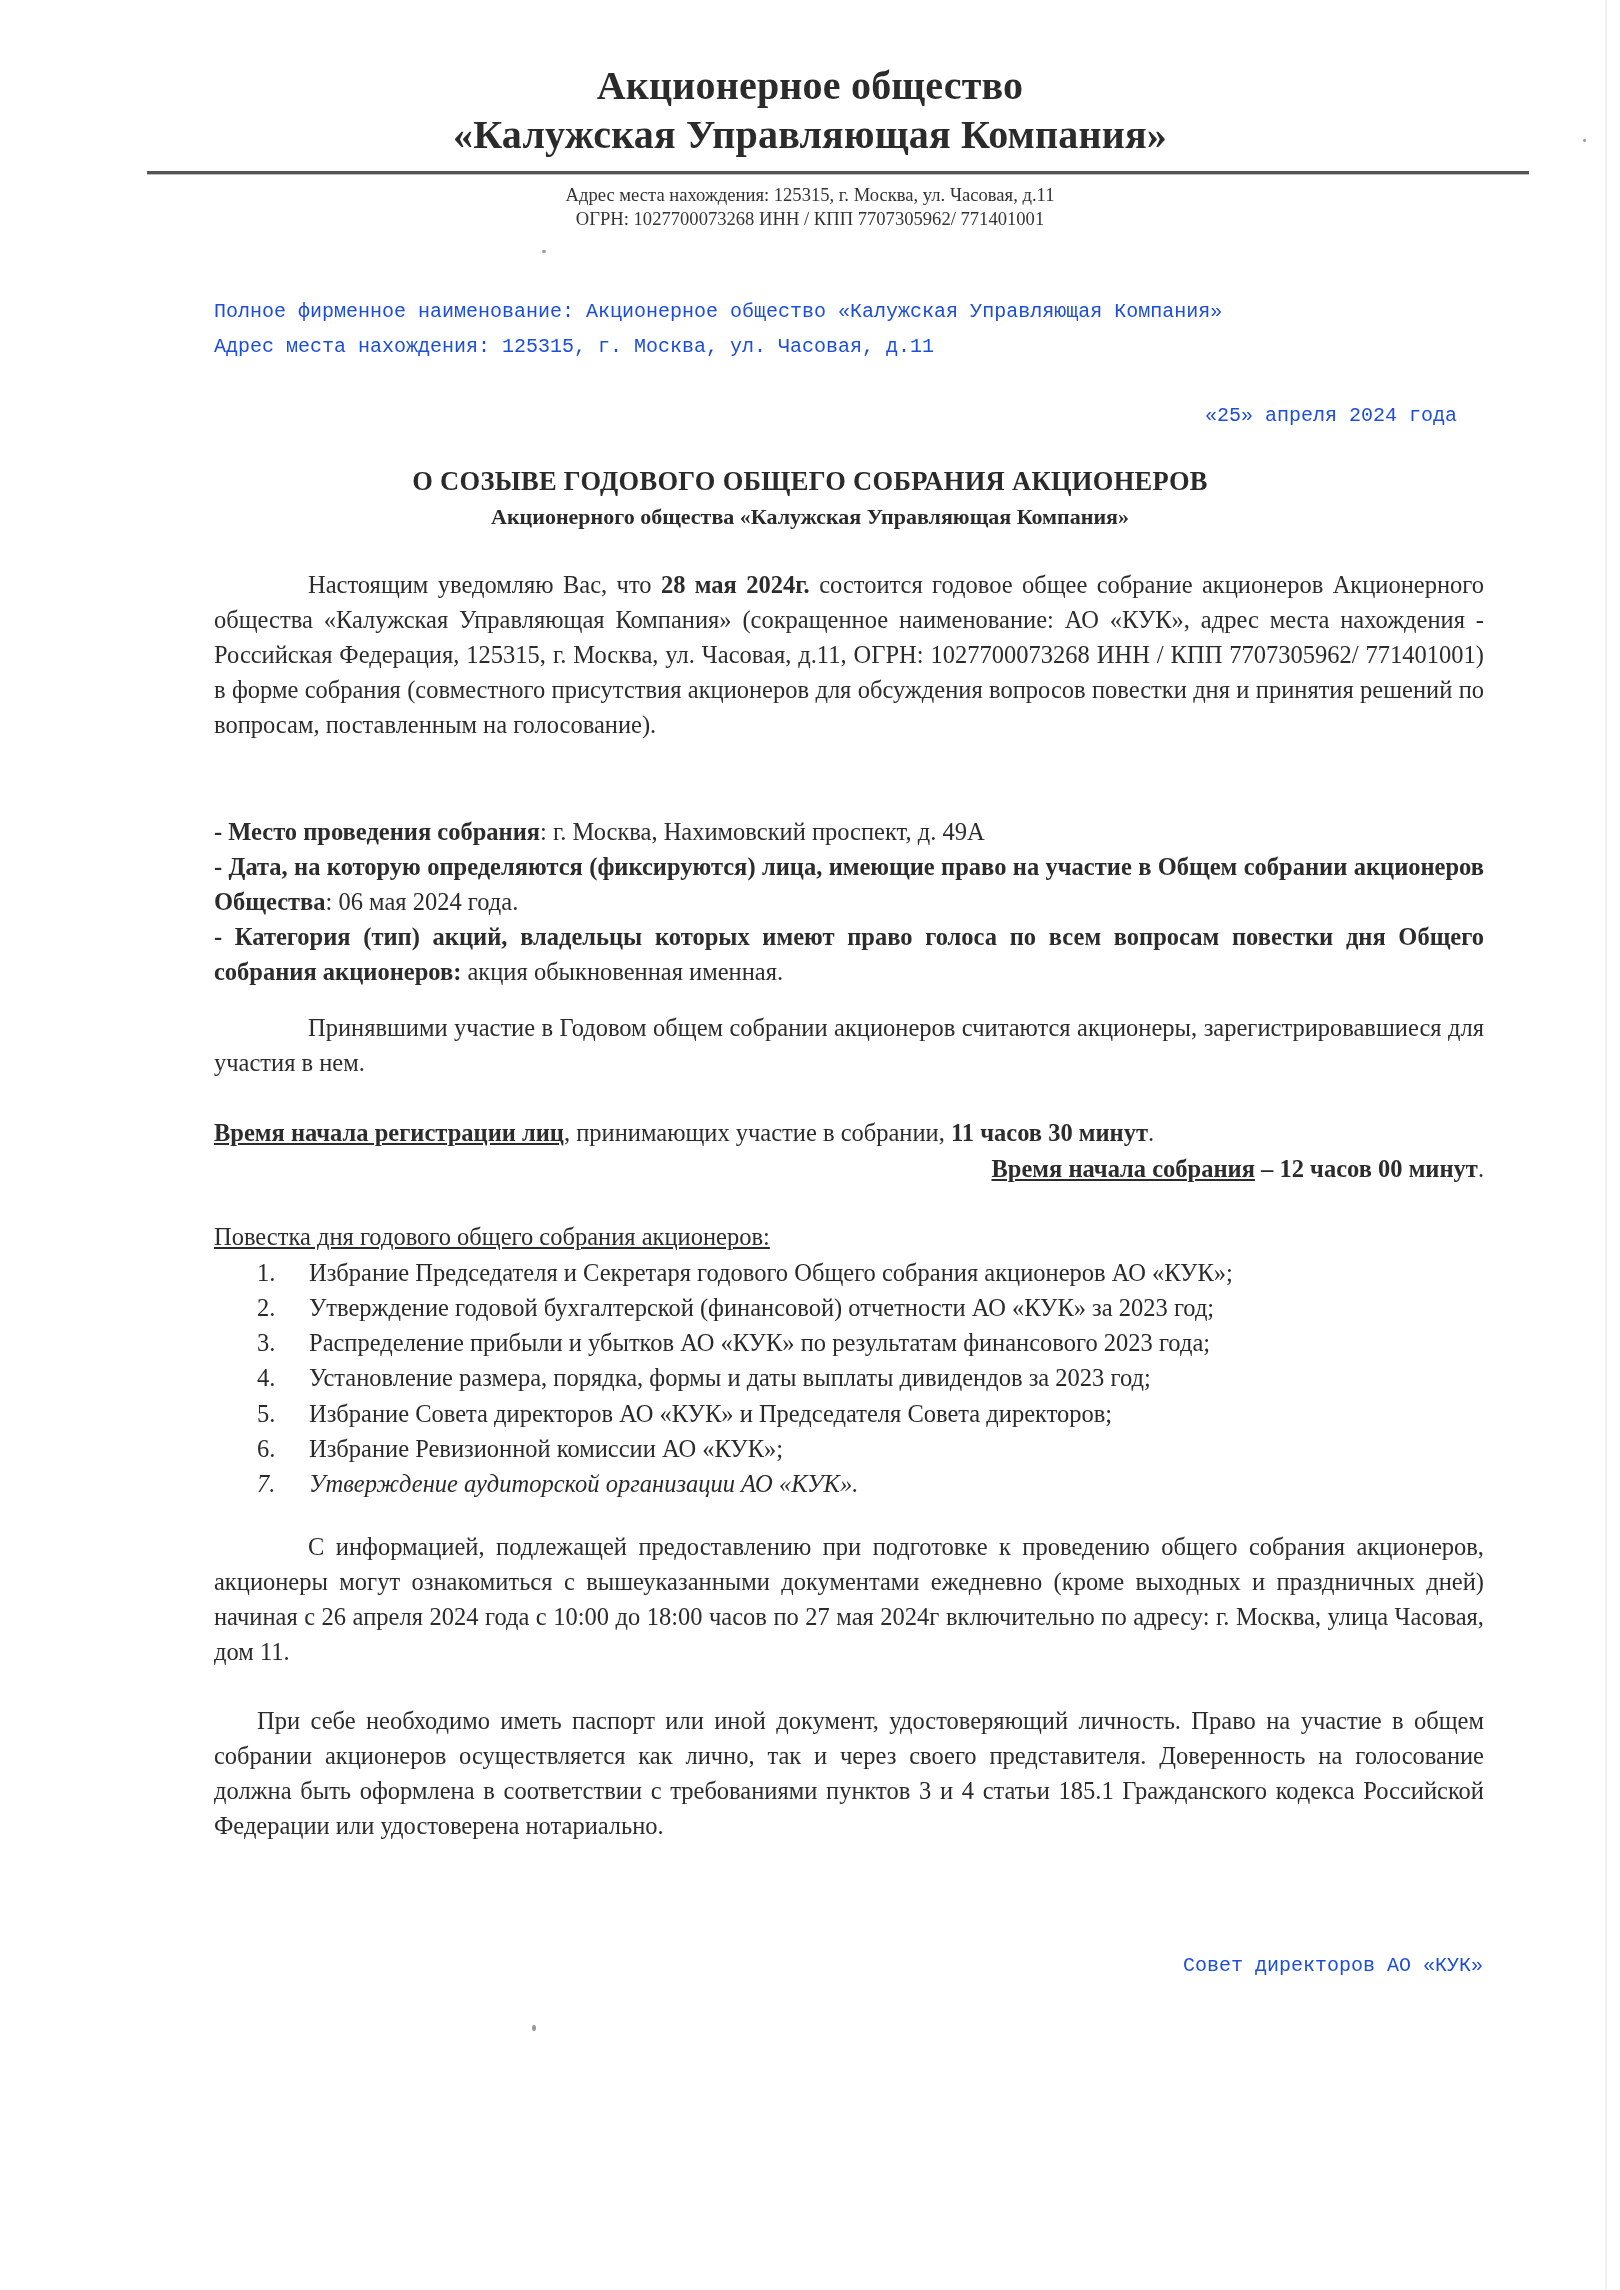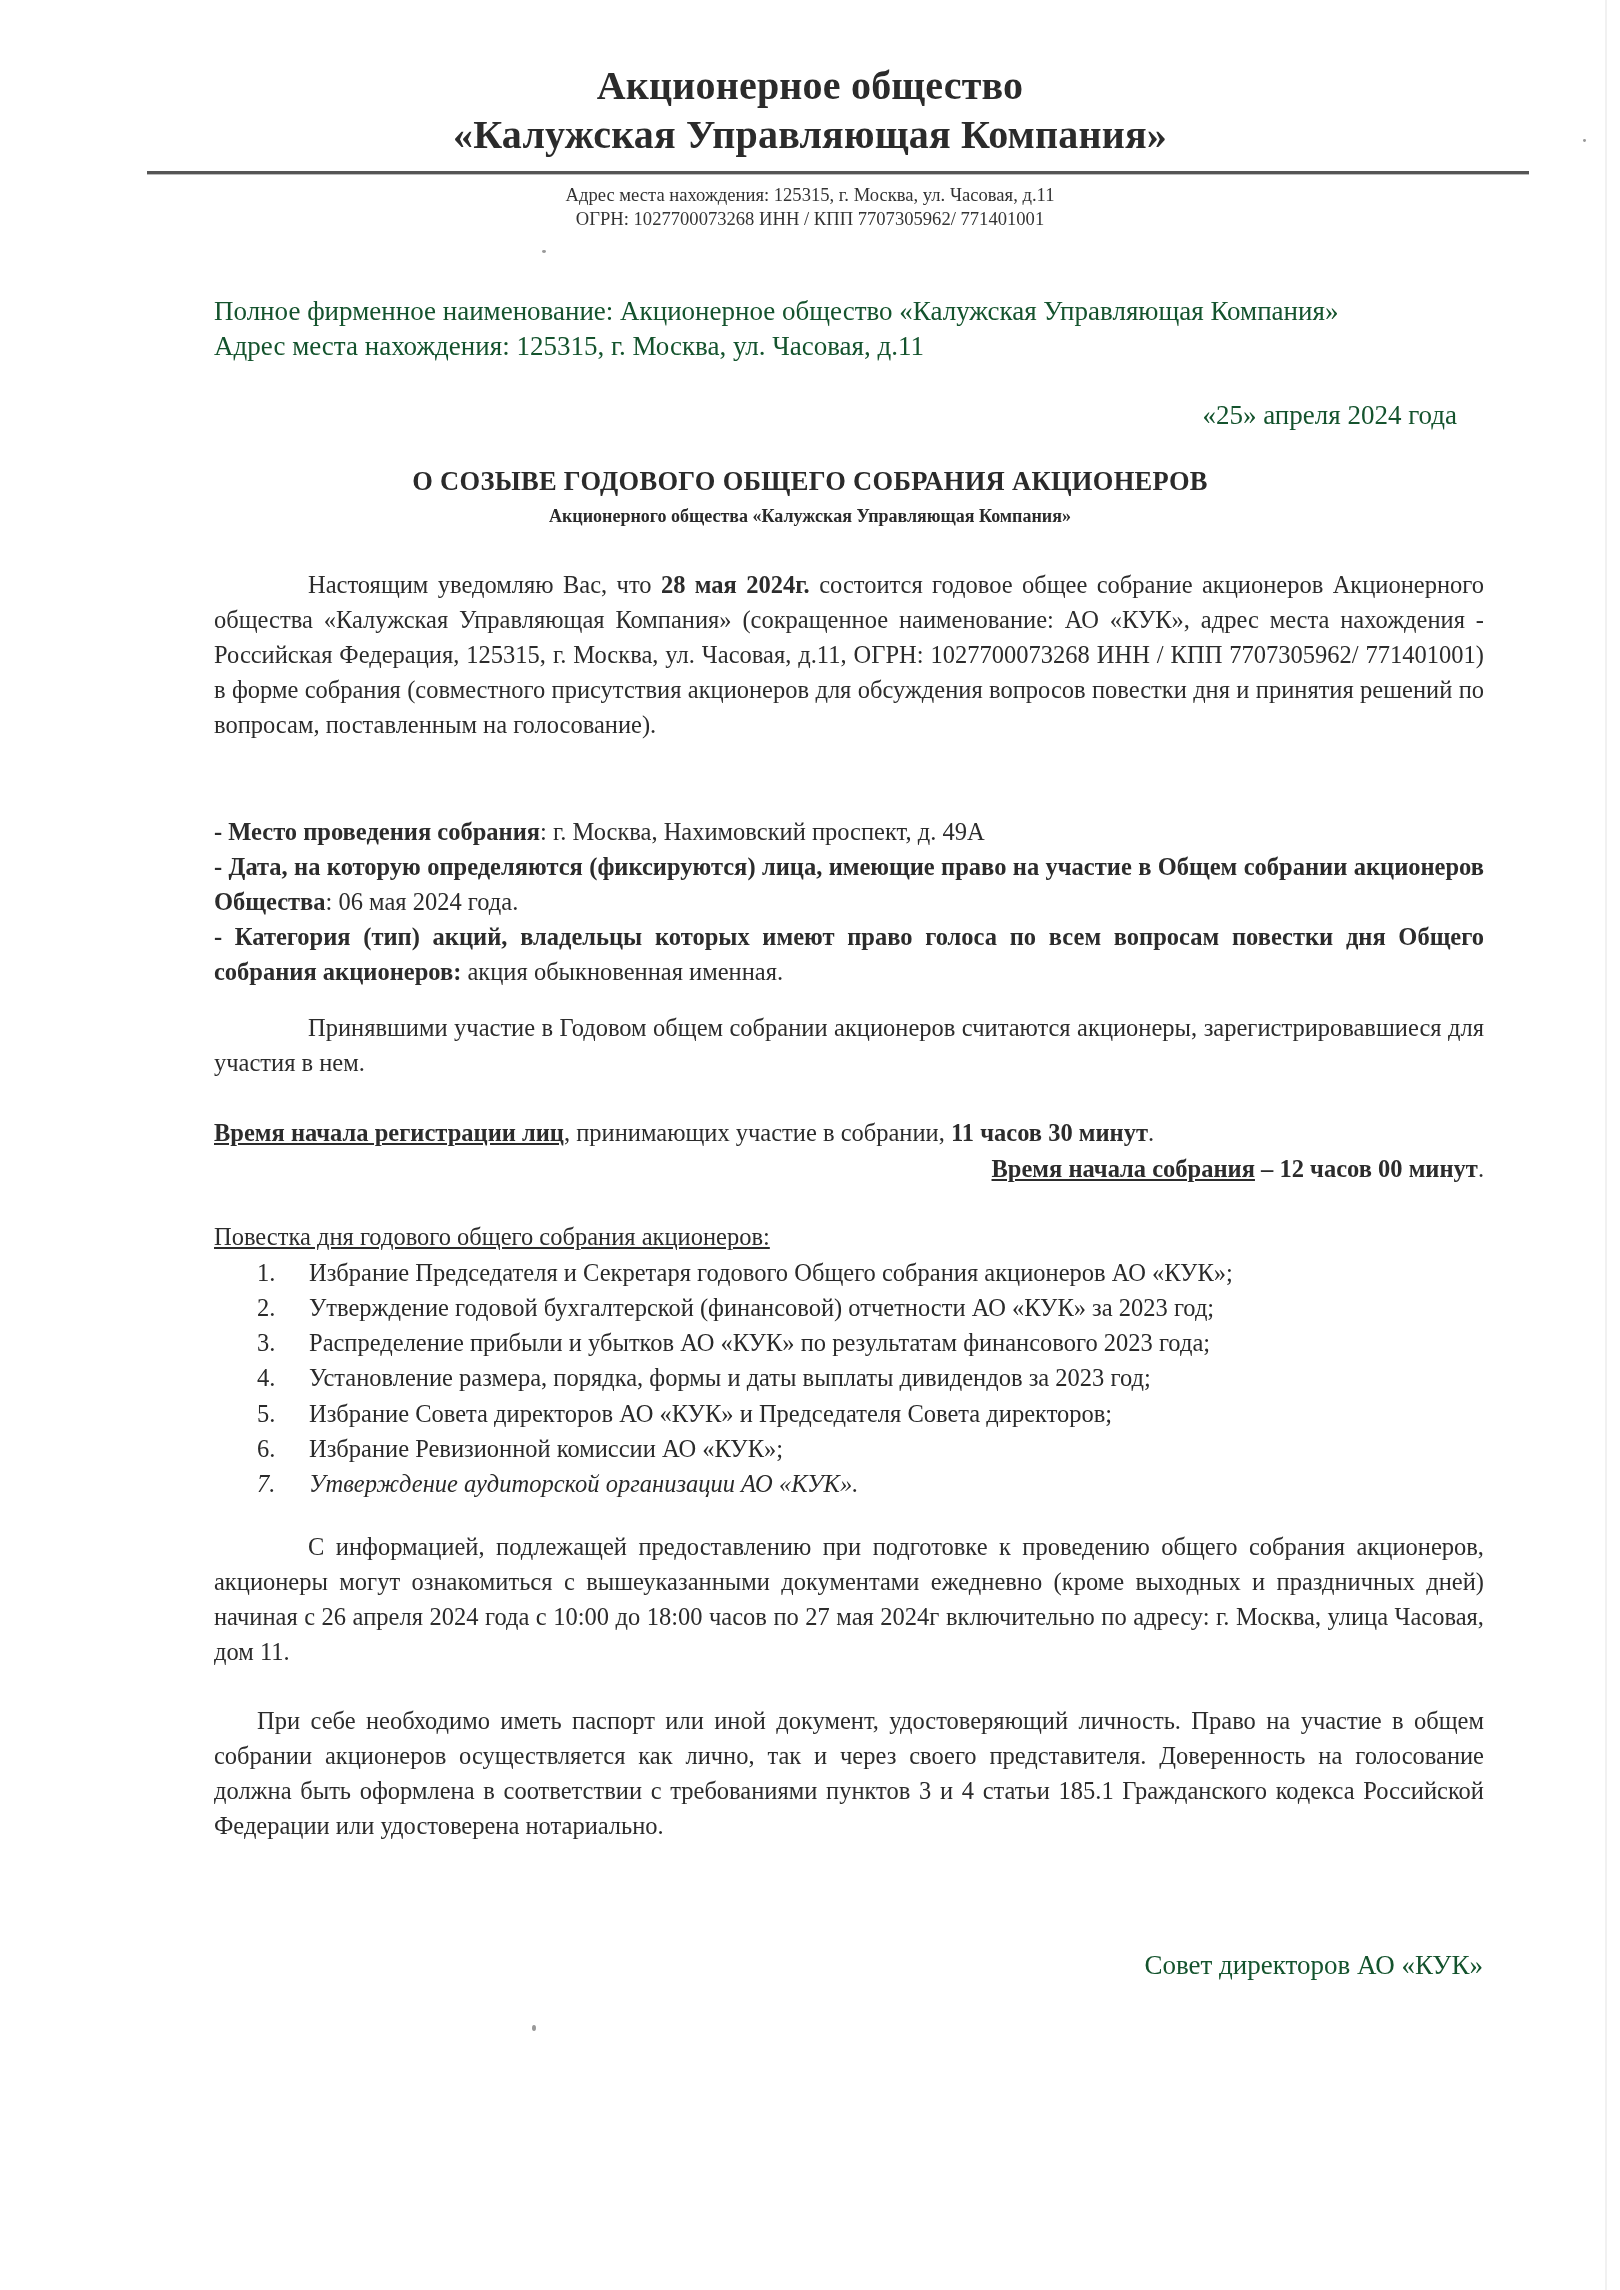--- a/index.html
+++ b/index.html
@@ -26,30 +26,30 @@
       height: 2.9px; background: #555; box-shadow: 0 1px 0 #bbb;
     }
     .lh-sub {
       position: absolute; left: 0; width: 1620px; text-align: center;
       font-size: 18.6px; line-height: 23.5px; color: #333;
     }
     .lh-sub.a1 { top: 183px; }
     .lh-sub.a2 { top: 207px; }
 
     
-    .txt { position: absolute; font-size: 27px; line-height: 35px; color: #14532d; }
+    .txt { position: absolute; font-size: 20px; line-height: 35px; color: #1d4ed8; font-family: Liberation Mono, monospace; }
     .block { position: absolute; left: 214px; width: 1270px; font-size: 24.5px; line-height: 35px; color: #2c2c2c; }
     .justify { text-align: justify; text-align-last: left; }
     .indent { text-indent: 94px; }
     .b { font-weight: bold; }
     .u { text-decoration: underline; }
 
     .head-line { position: absolute; left: 0; width: 1620px; text-align: center; font-weight: bold; }
     .h1 { top: 464px; font-size: 26.5px; line-height: 35px; letter-spacing: 0.3px; }
-    .h2 { top: 499px; font-size: 18px; line-height: 35px; }
+    .h2 { top: 499px; font-size: 22px; line-height: 35px; }
 
     .agenda-item { position: absolute; left: 257px; font-size: 24.5px; line-height: 35px; white-space: nowrap; }
     .agenda-num { display: inline-block; width: 52px; }
 
     .speck { position: absolute; background: #999; border-radius: 50%; }
     .edge-line { position: absolute; left: 1605px; top: 0; width: 2px; height: 2291px; background: #f1f1f1; }
   </style>
 </head>
 <body>
 

